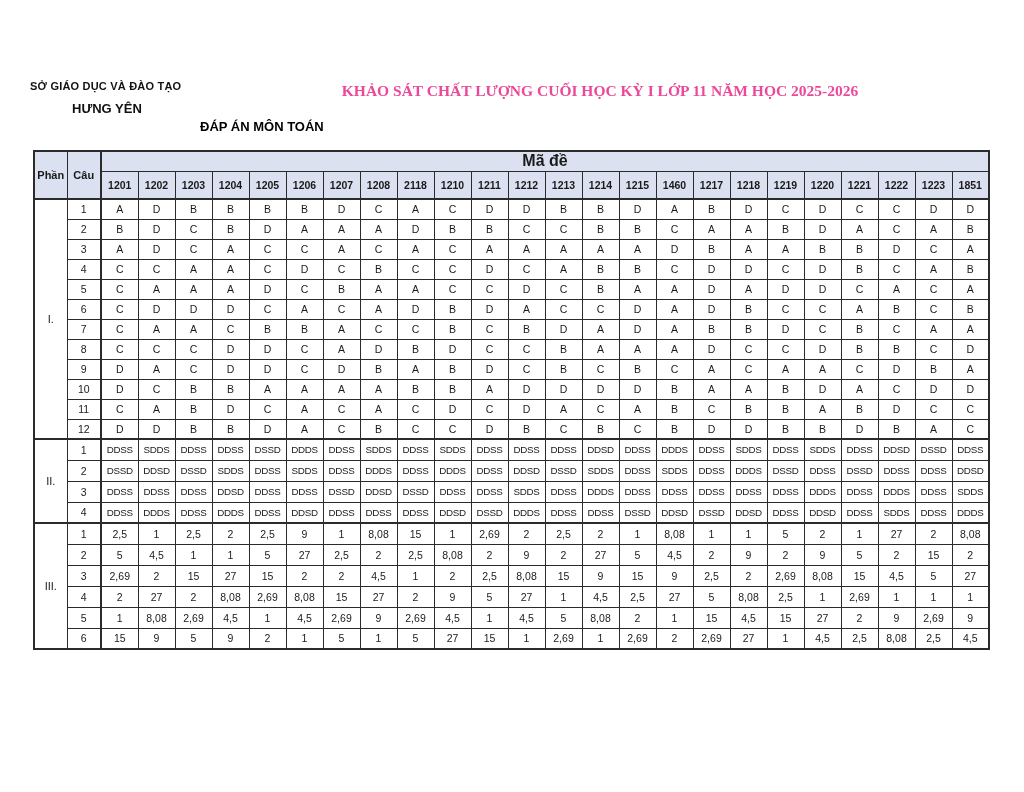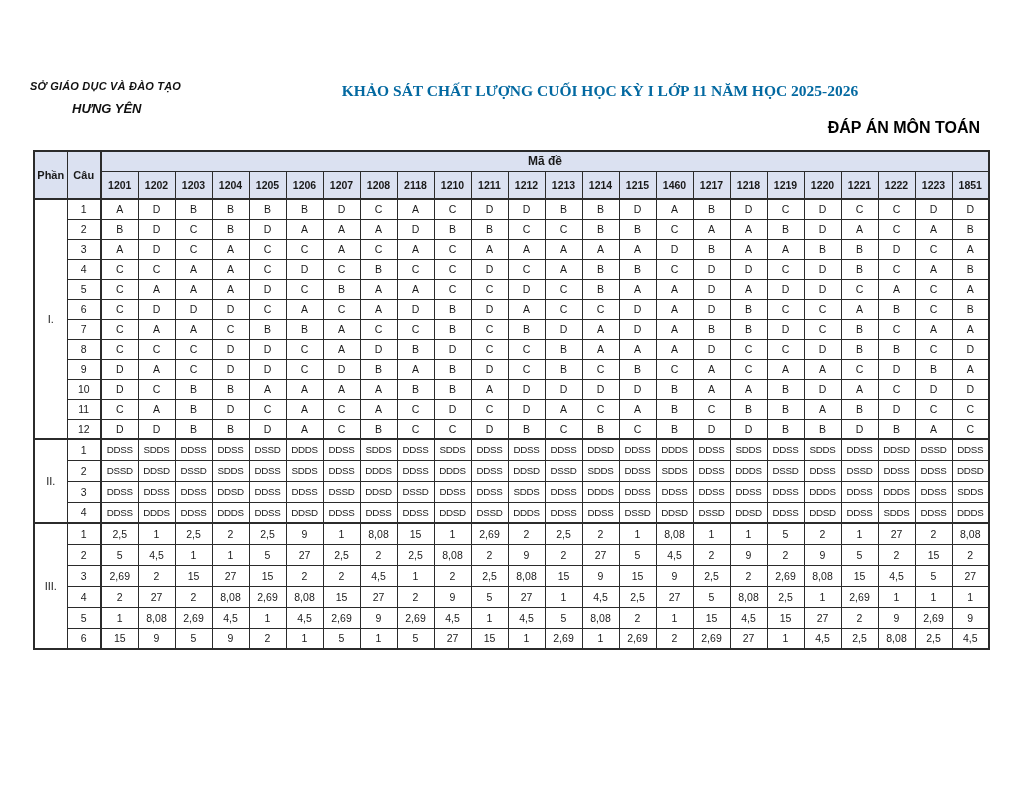--- a/index.html
+++ b/index.html
@@ -10,42 +10,42 @@
   html, body {
     margin: 0; padding: 0;
     width: 1024px; height: 792px;
     background: #ffffff;
     font-family: "Liberation Sans", "DejaVu Sans", sans-serif;
   }
   .page { position: relative; width: 1024px; height: 792px; }
 
   .org-block {
     position: absolute; left: 30px; top: 80px;
-    width: 240px; text-align: left; font-style: italic;
+    width: 240px; text-align: left;
   }
   .org-line1 {
     font-size: 11px; font-weight: bold; color: #111;
     letter-spacing: 0.2px;
   }
   .org-line2 {
     font-size: 13px; font-weight: bold; color: #111;
     margin-top: 9px; margin-left: 42px;
   }
   .title-block {
     position: absolute; left: 200px; top: 82px; width: 800px;
     text-align: center;
   }
   .main-title {
     font-family: "Liberation Serif", "DejaVu Serif", serif;
-    font-size: 15.5px; font-weight: bold; color: #0369a1;
+    font-size: 15.5px; font-weight: bold; color: #ec4899;
   }
   .subtitle {
     position: absolute; left: 200px; top: 119px; width: 780px;
-    text-align: right;
-    font-size: 16px; font-weight: bold; color: #000;
+    text-align: left;
+    font-size: 13px; font-weight: bold; color: #000;
   }
 
   .table-wrap { position: absolute; left: 33px; top: 150px; }
   table.answer-table {
     border-collapse: collapse;
     table-layout: fixed;
     width: 957px;
     border: 2px solid var(--border-color);
     padding-left: 25px;
   }
@@ -55,21 +55,21 @@
     border: 1px solid var(--border-color);
     text-align: center;
     vertical-align: middle;
     padding: 0;
     color: #1a1a1a;
   }
   thead th { background: var(--header-bg); font-weight: bold; }
   thead { border-bottom: 2px solid var(--border-color); }
   .head-phan, .head-cau { font-size: 11px; height: 22px; }
   .head-cau { border-right: 2px solid var(--border-color); }
-  .head-made { font-size: 12px; height: 20px; }
+  .head-made { font-size: 16px; height: 20px; }
   .code-th { font-size: 10.5px; height: 28px; }
 
   tbody.section { border-top: 2px solid var(--border-color); }
   .phan-cell {
     background: #ffffff; font-weight: normal;
     font-size: 11px;
   }
   .cau-cell {
     font-size: 10.5px; border-right: 2px solid var(--border-color);
   }

